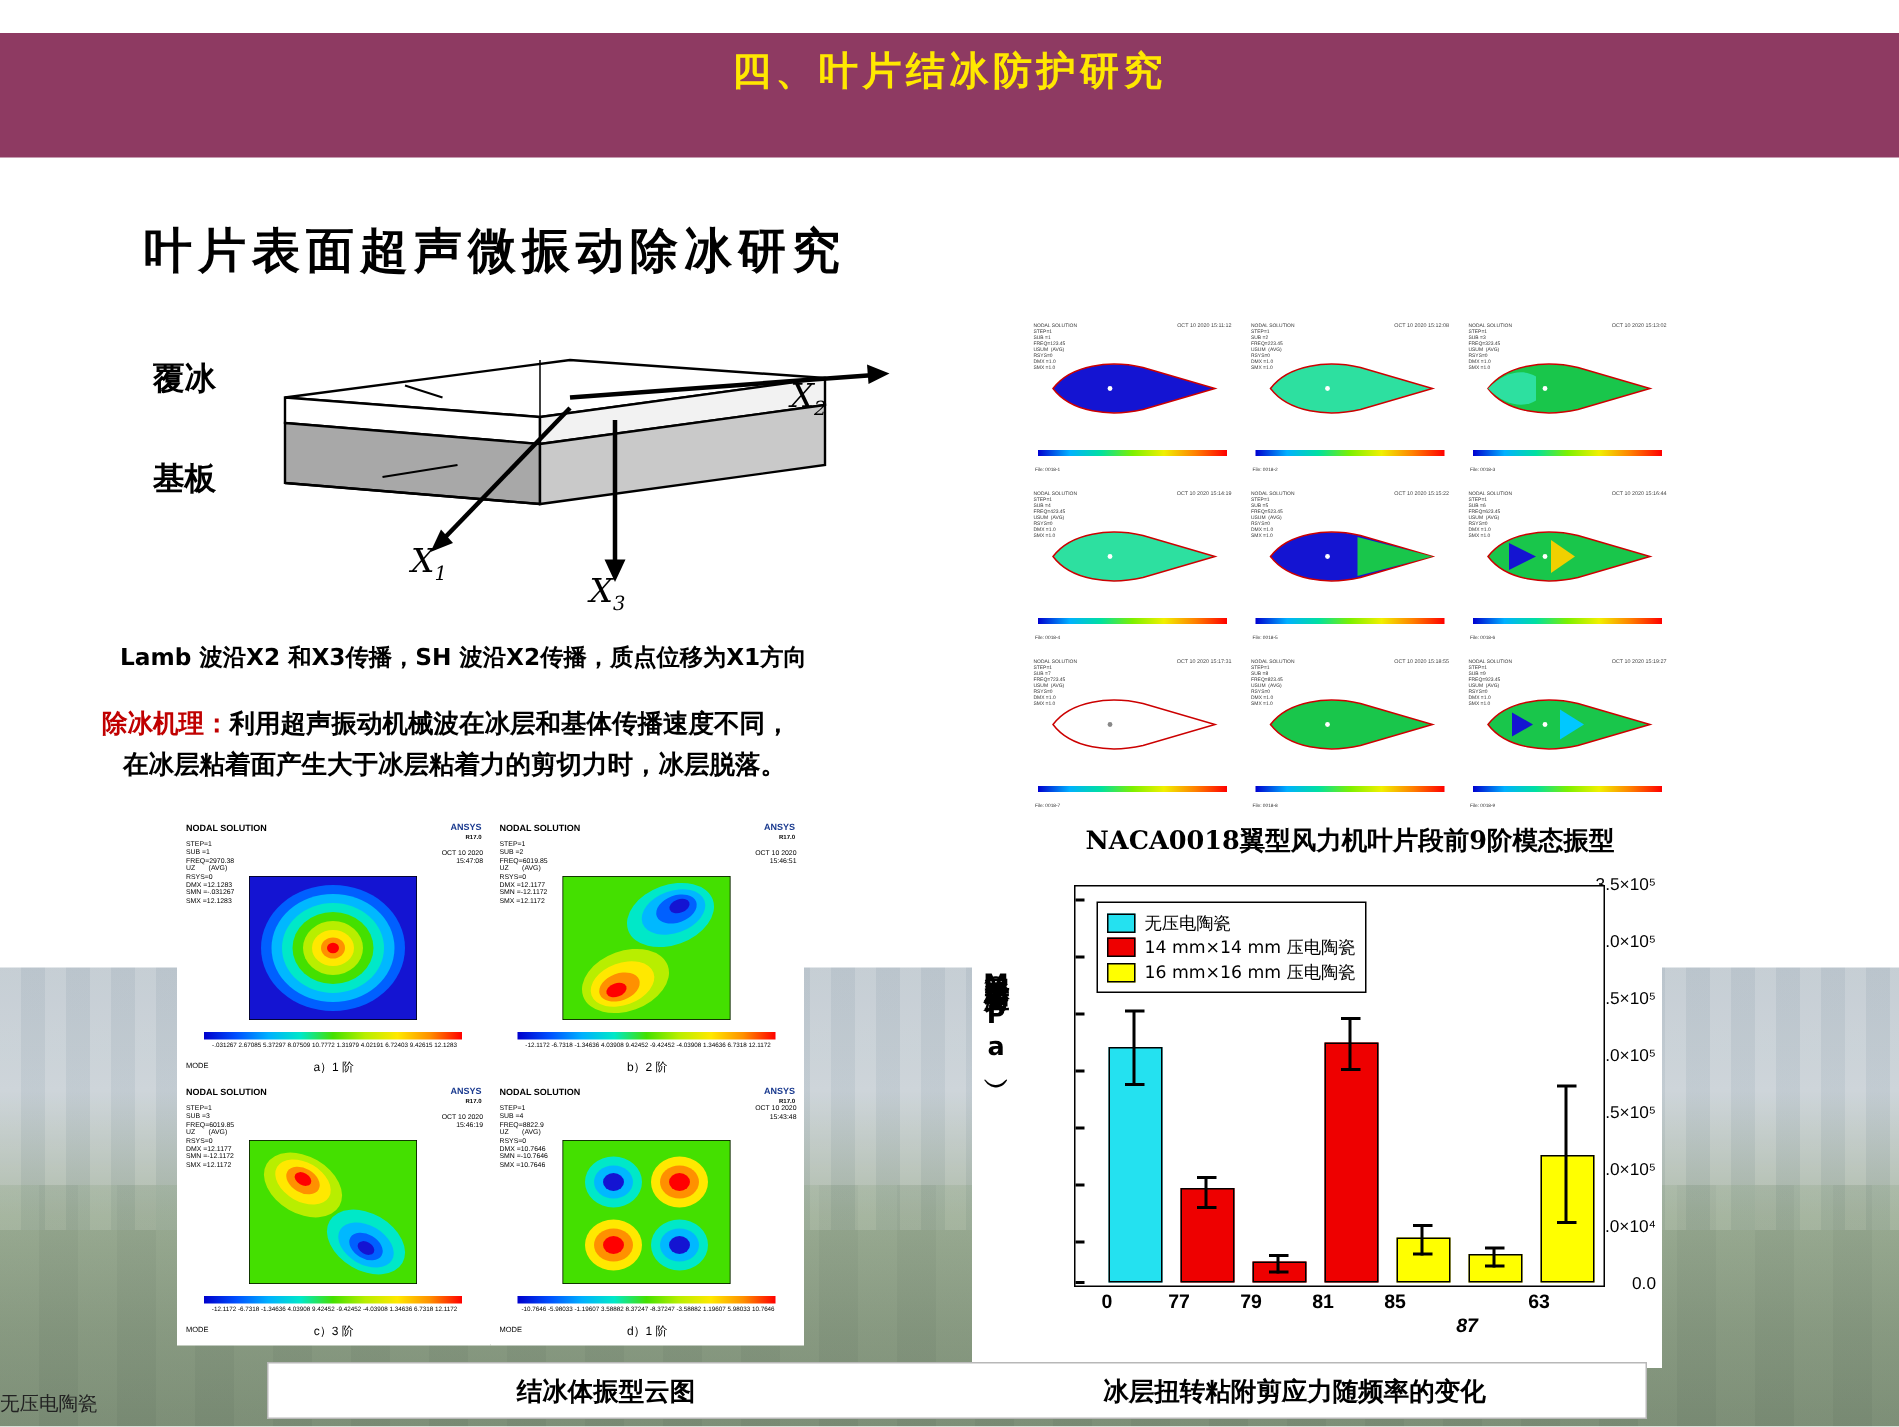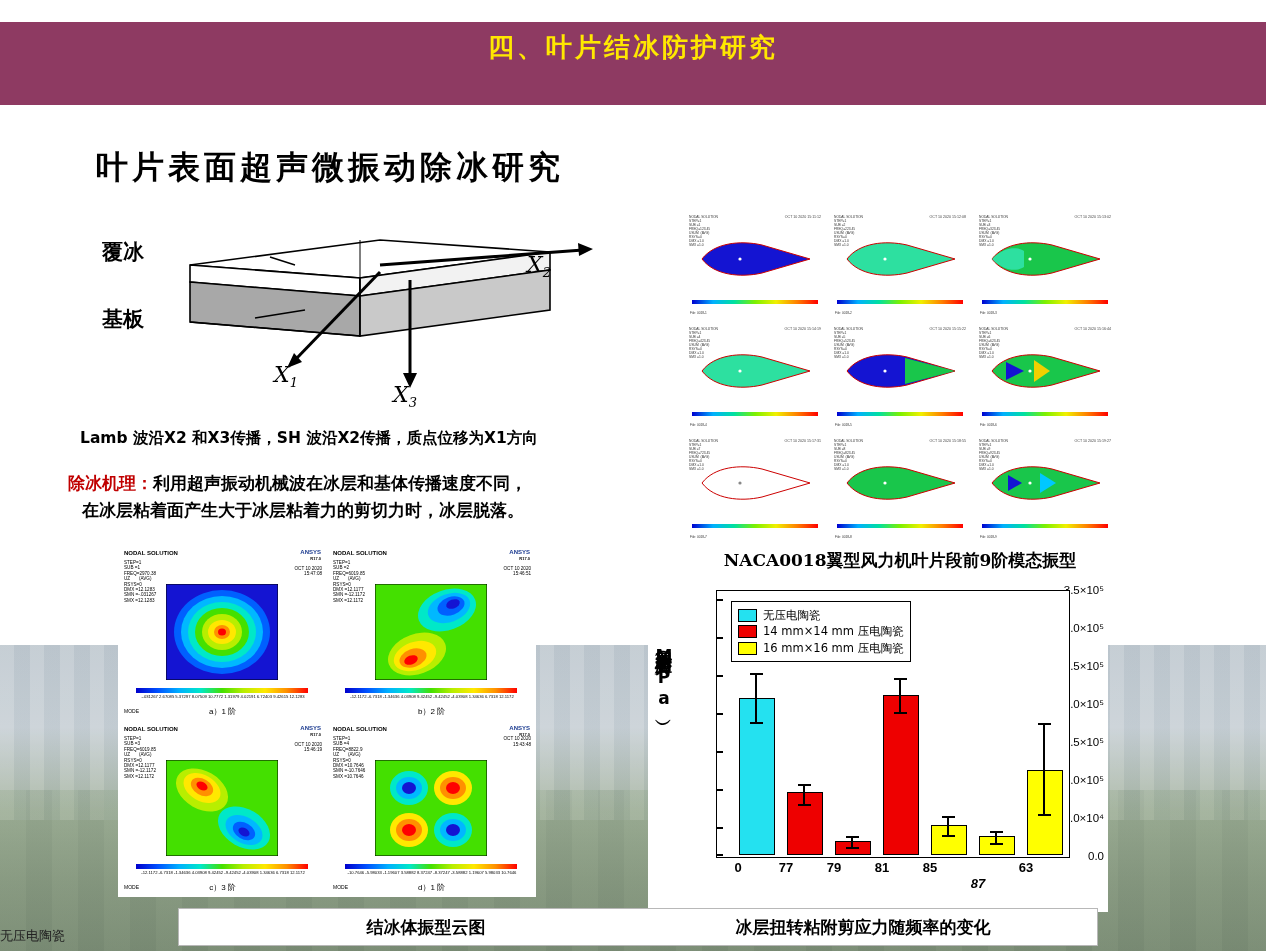--- a/index.html
+++ b/index.html
@@ -564,17 +564,17 @@
   <div class="xtick" style="left:121px;top:278px;width:34px;">77</div>
   <div class="xtick" style="left:169px;top:278px;width:34px;">79</div>
   <div class="xtick" style="left:217px;top:278px;width:34px;">81</div>
   <div class="xtick" style="left:265px;top:278px;width:34px;">85</div>
   <div class="xtick" style="left:313px;top:294px;width:34px;font-style:italic;">87</div>
   <div class="xtick" style="left:361px;top:278px;width:34px;">63</div>
 
 </div>
 
 <div class="capbar">
-  <div class="t" style="left:0;width:450px;padding-left:22px;">结冰体振型云图</div>
+  <div class="t" style="left:0;width:450px;">结冰体振型云图</div>
   <div class="t" style="left:450px;width:468px;">冰层扭转粘附剪应力随频率的变化</div>
 </div>
 
 <div class="share-note">无压电陶瓷</div>
 
 </body></html>

